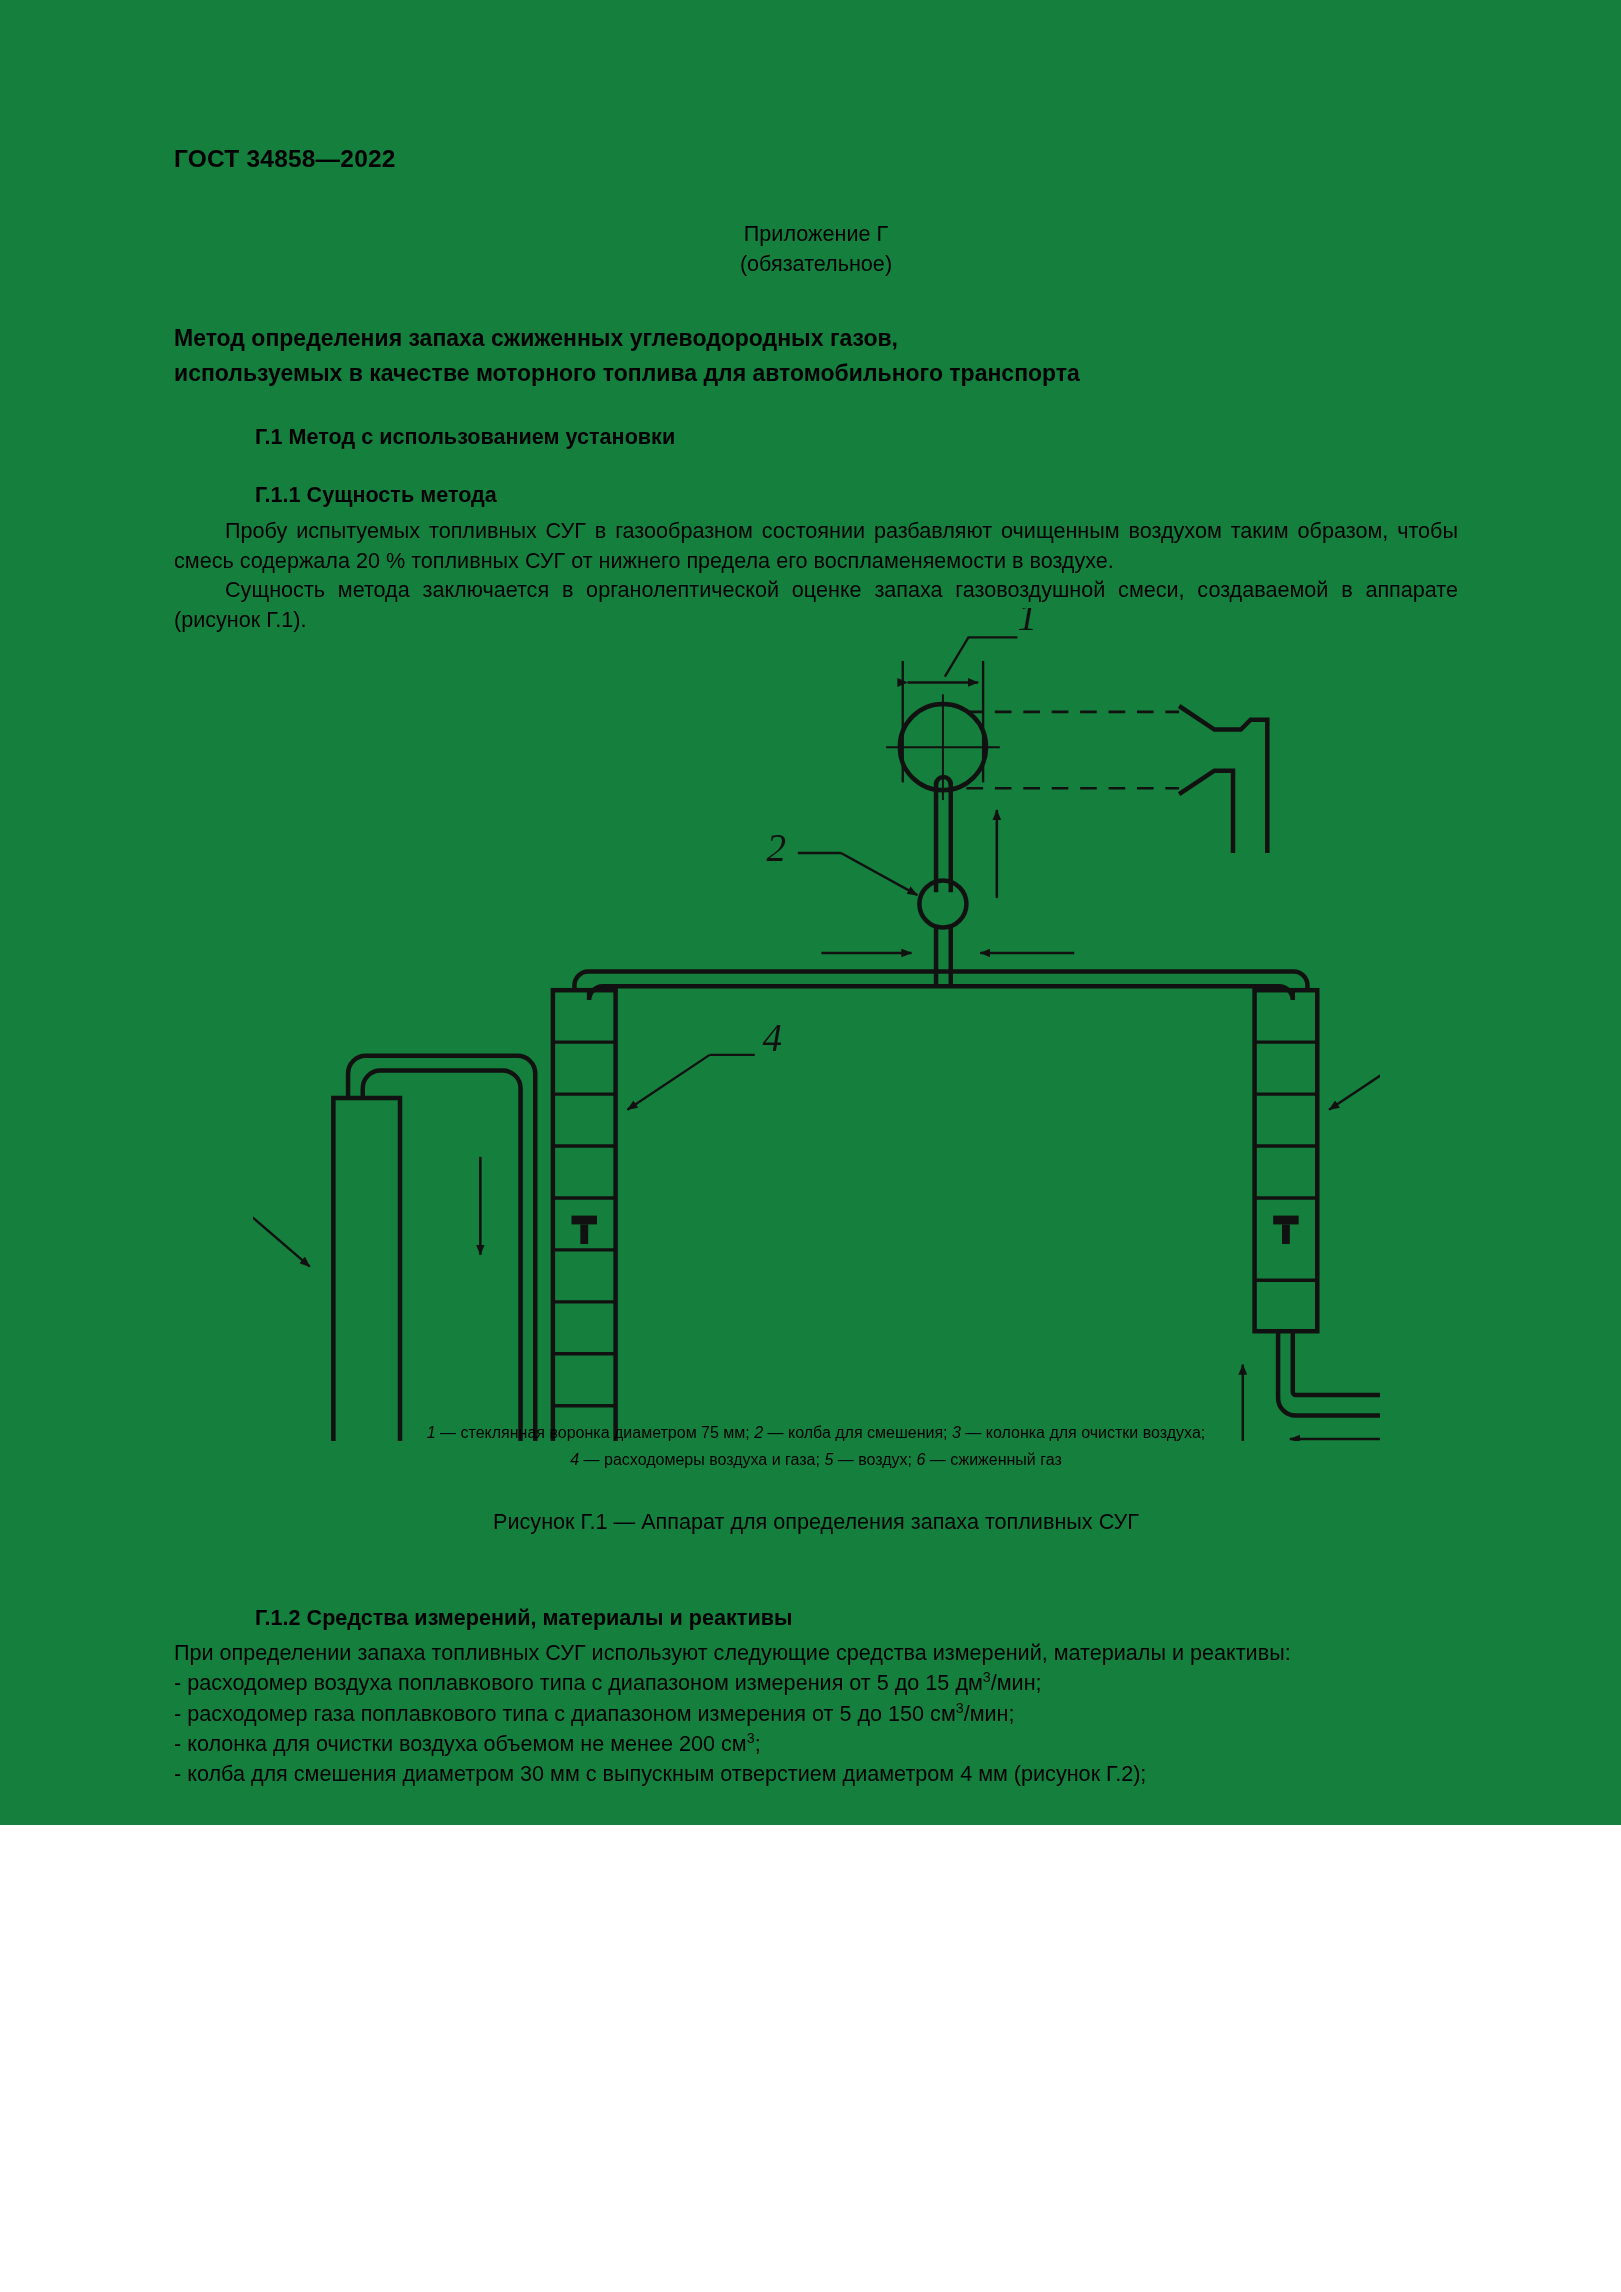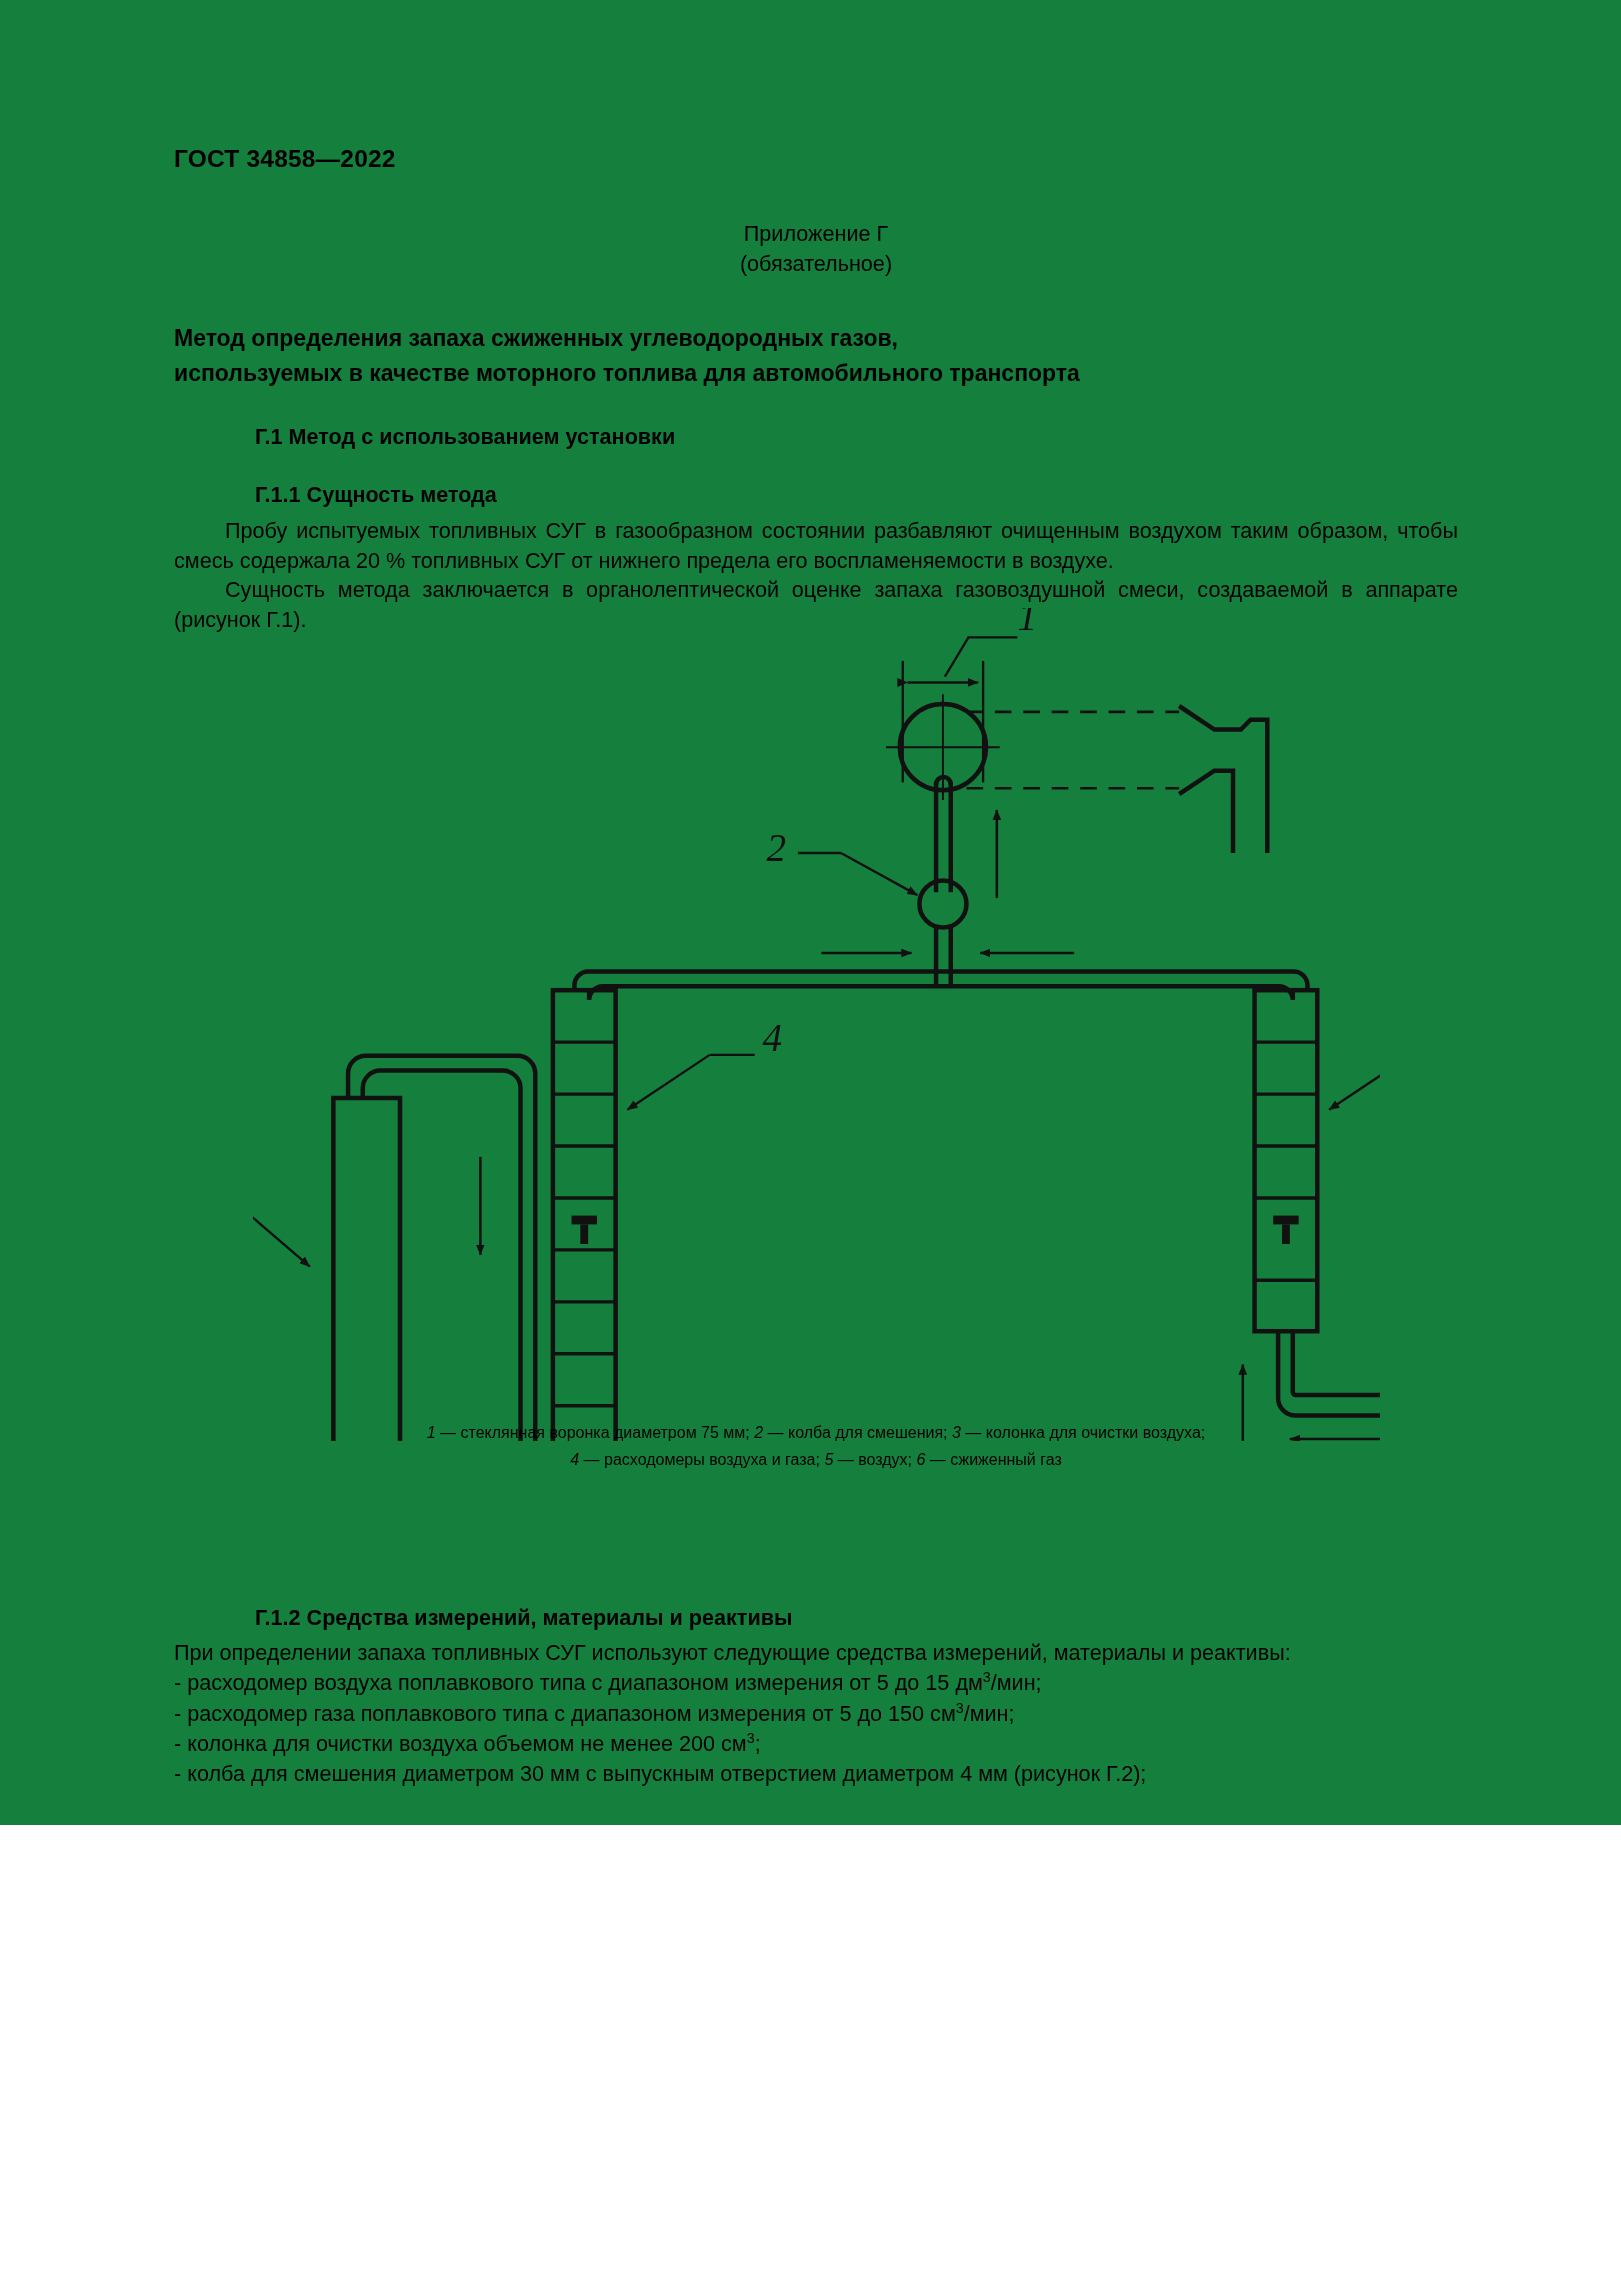--- a/index.html
+++ b/index.html
@@ -262,20 +262,21 @@
         <text x="1168" y="838">6</text>
       </g>
     </svg>
   </div>
 
   <div class="fig-legend">
     <div><i>1</i> — стеклянная воронка диаметром 75 мм; <i>2</i> — колба для смешения; <i>3</i> — колонка для очистки воздуха;</div>
     <div><i>4</i> — расходомеры воздуха и газа; <i>5</i> — воздух; <i>6</i> — сжиженный газ</div>
   </div>
 
+  <div class="fig-caption">Рисунок Г.1 — Аппарат для определения запаха топливных СУГ</div>
 
   <div class="h-sec indent" style="top:1605px;">Г.1.2 Средства измерений, материалы и реактивы</div>
 
   <div class="para nojust" style="top:1638px;">При определении запаха топливных СУГ используют следующие средства измерений, материалы и реактивы:</div>
 
   <div class="para nojust" style="top:1668px;">
     - расходомер воздуха поплавкового типа с диапазоном измерения от 5 до 15 дм<sup>3</sup>/мин;
   </div>
   <div class="para nojust" style="top:1699px;">
     - расходомер газа поплавкового типа с диапазоном измерения от 5 до 150 см<sup>3</sup>/мин;

